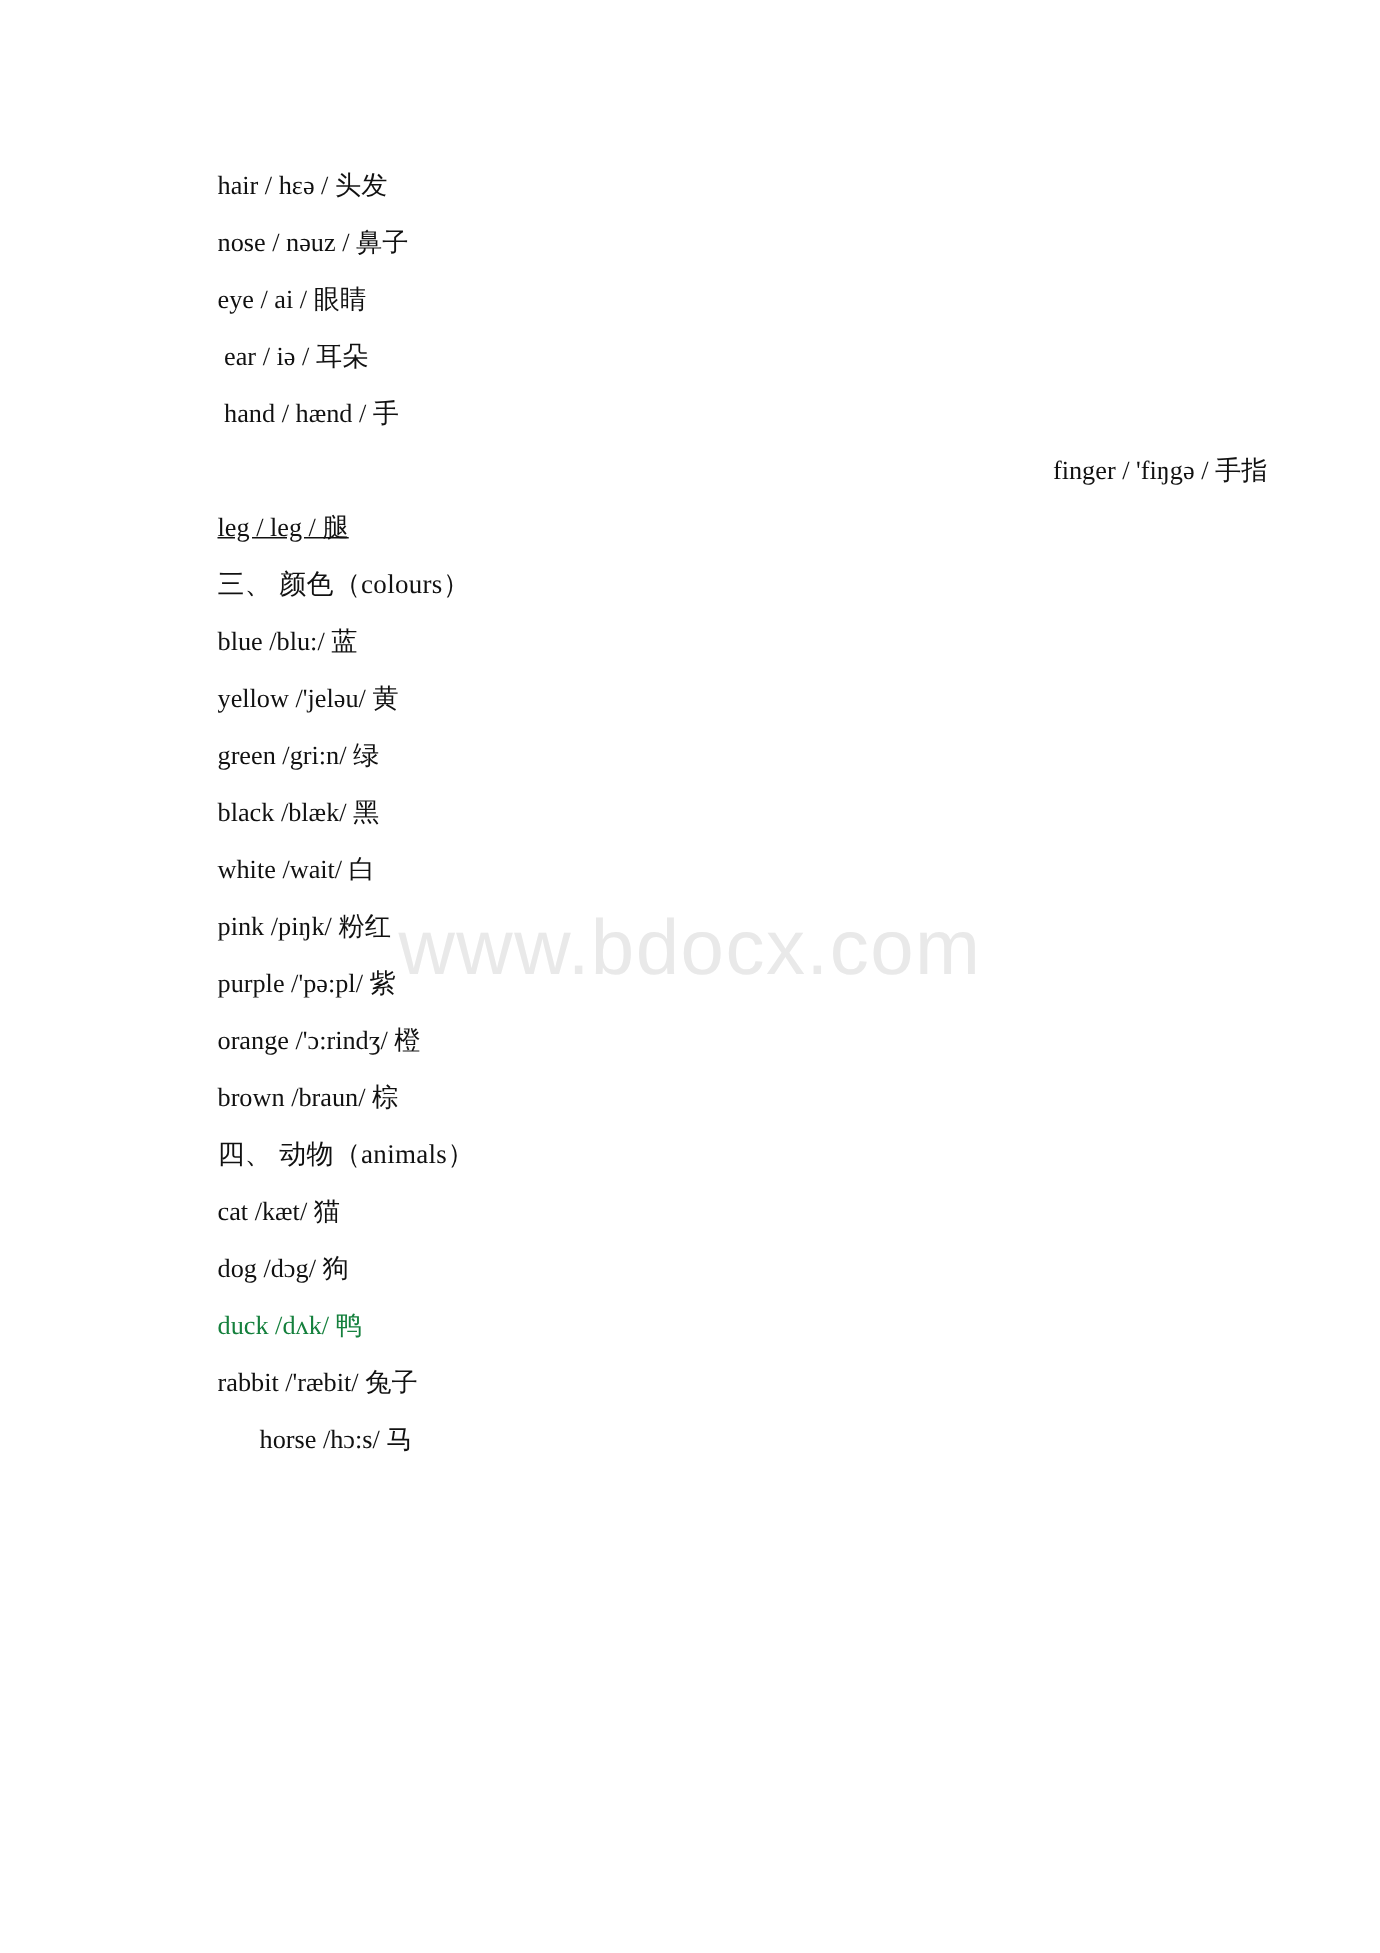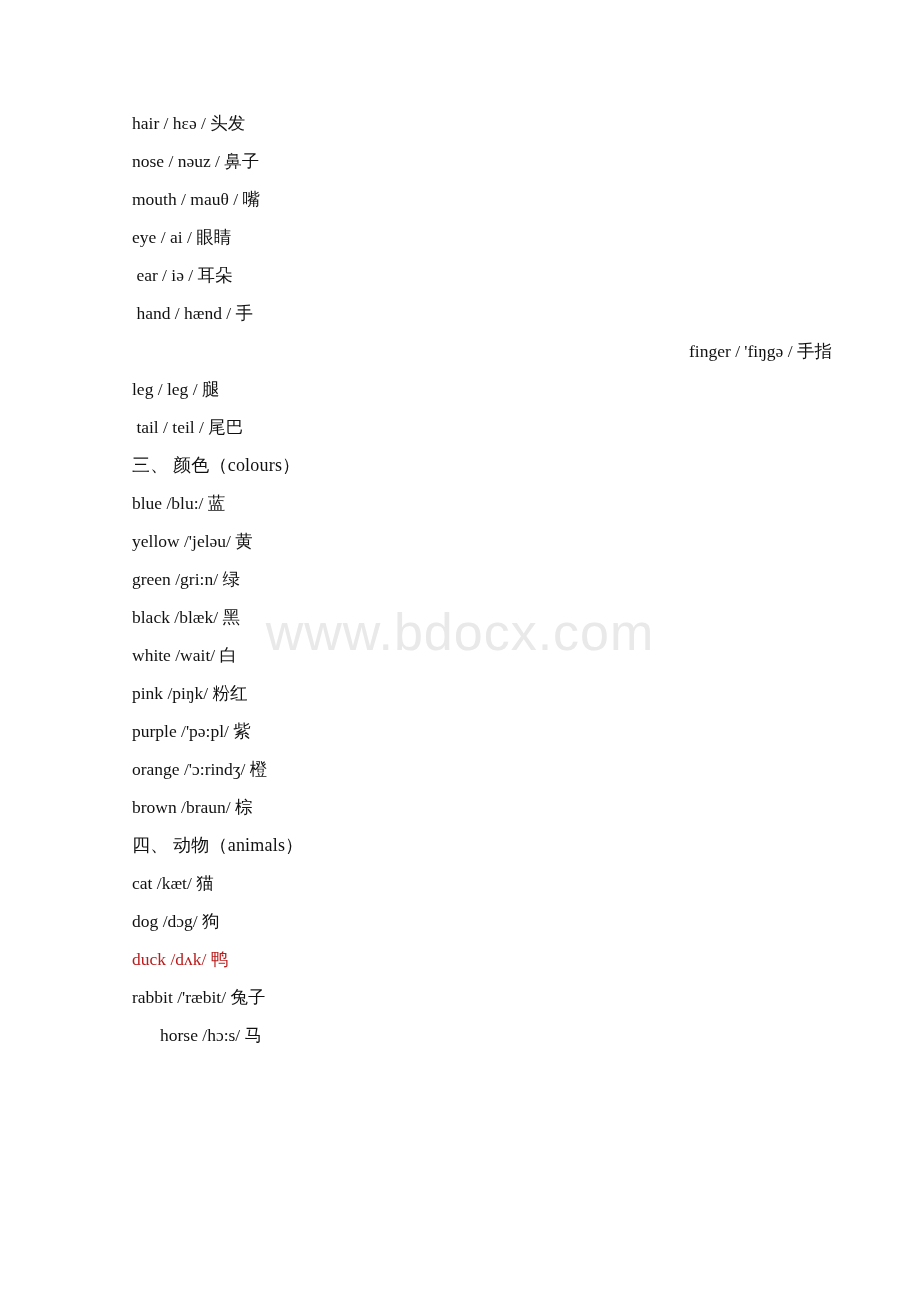--- a/index.html
+++ b/index.html
@@ -31,21 +31,21 @@
     font-weight: 400;
     letter-spacing: 1px;
     color: #e9e9e9;
     white-space: nowrap;
     z-index: 0;
     user-select: none;
   }
   
   #content {
     position: absolute;
-    left: 132px;
+    left: 145px;
     top: 104px;
     width: 700px;
     z-index: 2;
   }
   .line {
     height: 38px;
     line-height: 38px;
     font-size: 17.5px;
     white-space: pre;
     color: #111111;
@@ -58,38 +58,36 @@
 </head>
 <body>
 
 <div id="page" style="background: rgb(255, 255, 255);">
 
   <div id="watermark" style="color: rgb(233, 233, 233);">www.bdocx.com</div>
 
   <div id="content">
       <div class="line" style="color: rgb(17, 17, 17);">hair / hɛə / 头发</div>
       <div class="line" style="color: rgb(17, 17, 17);">nose / nəuz / 鼻子</div>
-      <div class="line" style="color: rgb(17, 17, 17);">mouth / mauθ / 嘴</div>
       <div class="line" style="color: rgb(17, 17, 17);">eye / ai / 眼睛</div>
       <div class="line" style="color: rgb(17, 17, 17);"> ear / iə / 耳朵</div>
       <div class="line" style="color: rgb(17, 17, 17);"> hand / hænd / 手</div>
       <div class="line" style="color: rgb(17, 17, 17); text-align: right;">finger / 'fiŋgə / 手指</div>
-      <div class="line" style="color: rgb(17, 17, 17);">leg / leg / 腿</div>
-      <div class="line" style="color: rgb(17, 17, 17);"> tail / teil / 尾巴</div>
+      <div class="line" style="color: rgb(17, 17, 17); text-decoration: underline;">leg / leg / 腿</div>
       <div class="line section-heading" style="color: rgb(17, 17, 17);">三、 颜色（colours）</div>
       <div class="line" style="color: rgb(17, 17, 17);">blue /blu:/ 蓝</div>
       <div class="line" style="color: rgb(17, 17, 17);">yellow /'jeləu/ 黄</div>
       <div class="line" style="color: rgb(17, 17, 17);">green /gri:n/ 绿</div>
       <div class="line" style="color: rgb(17, 17, 17);">black /blæk/ 黑</div>
       <div class="line" style="color: rgb(17, 17, 17);">white /wait/ 白</div>
       <div class="line" style="color: rgb(17, 17, 17);">pink /piŋk/ 粉红</div>
       <div class="line" style="color: rgb(17, 17, 17);">purple /'pə:pl/ 紫</div>
       <div class="line" style="color: rgb(17, 17, 17);">orange /'ɔ:rindʒ/ 橙</div>
       <div class="line" style="color: rgb(17, 17, 17);">brown /braun/ 棕</div>
       <div class="line section-heading" style="color: rgb(17, 17, 17);">四、 动物（animals）</div>
       <div class="line" style="color: rgb(17, 17, 17);">cat /kæt/ 猫</div>
       <div class="line" style="color: rgb(17, 17, 17);">dog /dɔg/ 狗</div>
-      <div class="line" style="color: #b91c1c;">duck /dʌk/ 鸭</div>
+      <div class="line" style="color: #15803d;">duck /dʌk/ 鸭</div>
       <div class="line" style="color: rgb(17, 17, 17);">rabbit /'ræbit/ 兔子</div>
       <div class="line" style="color: rgb(17, 17, 17); margin-left: 28px;">horse /hɔ:s/ 马</div>
     </div>
 
 </div>
 
 </body></html>

